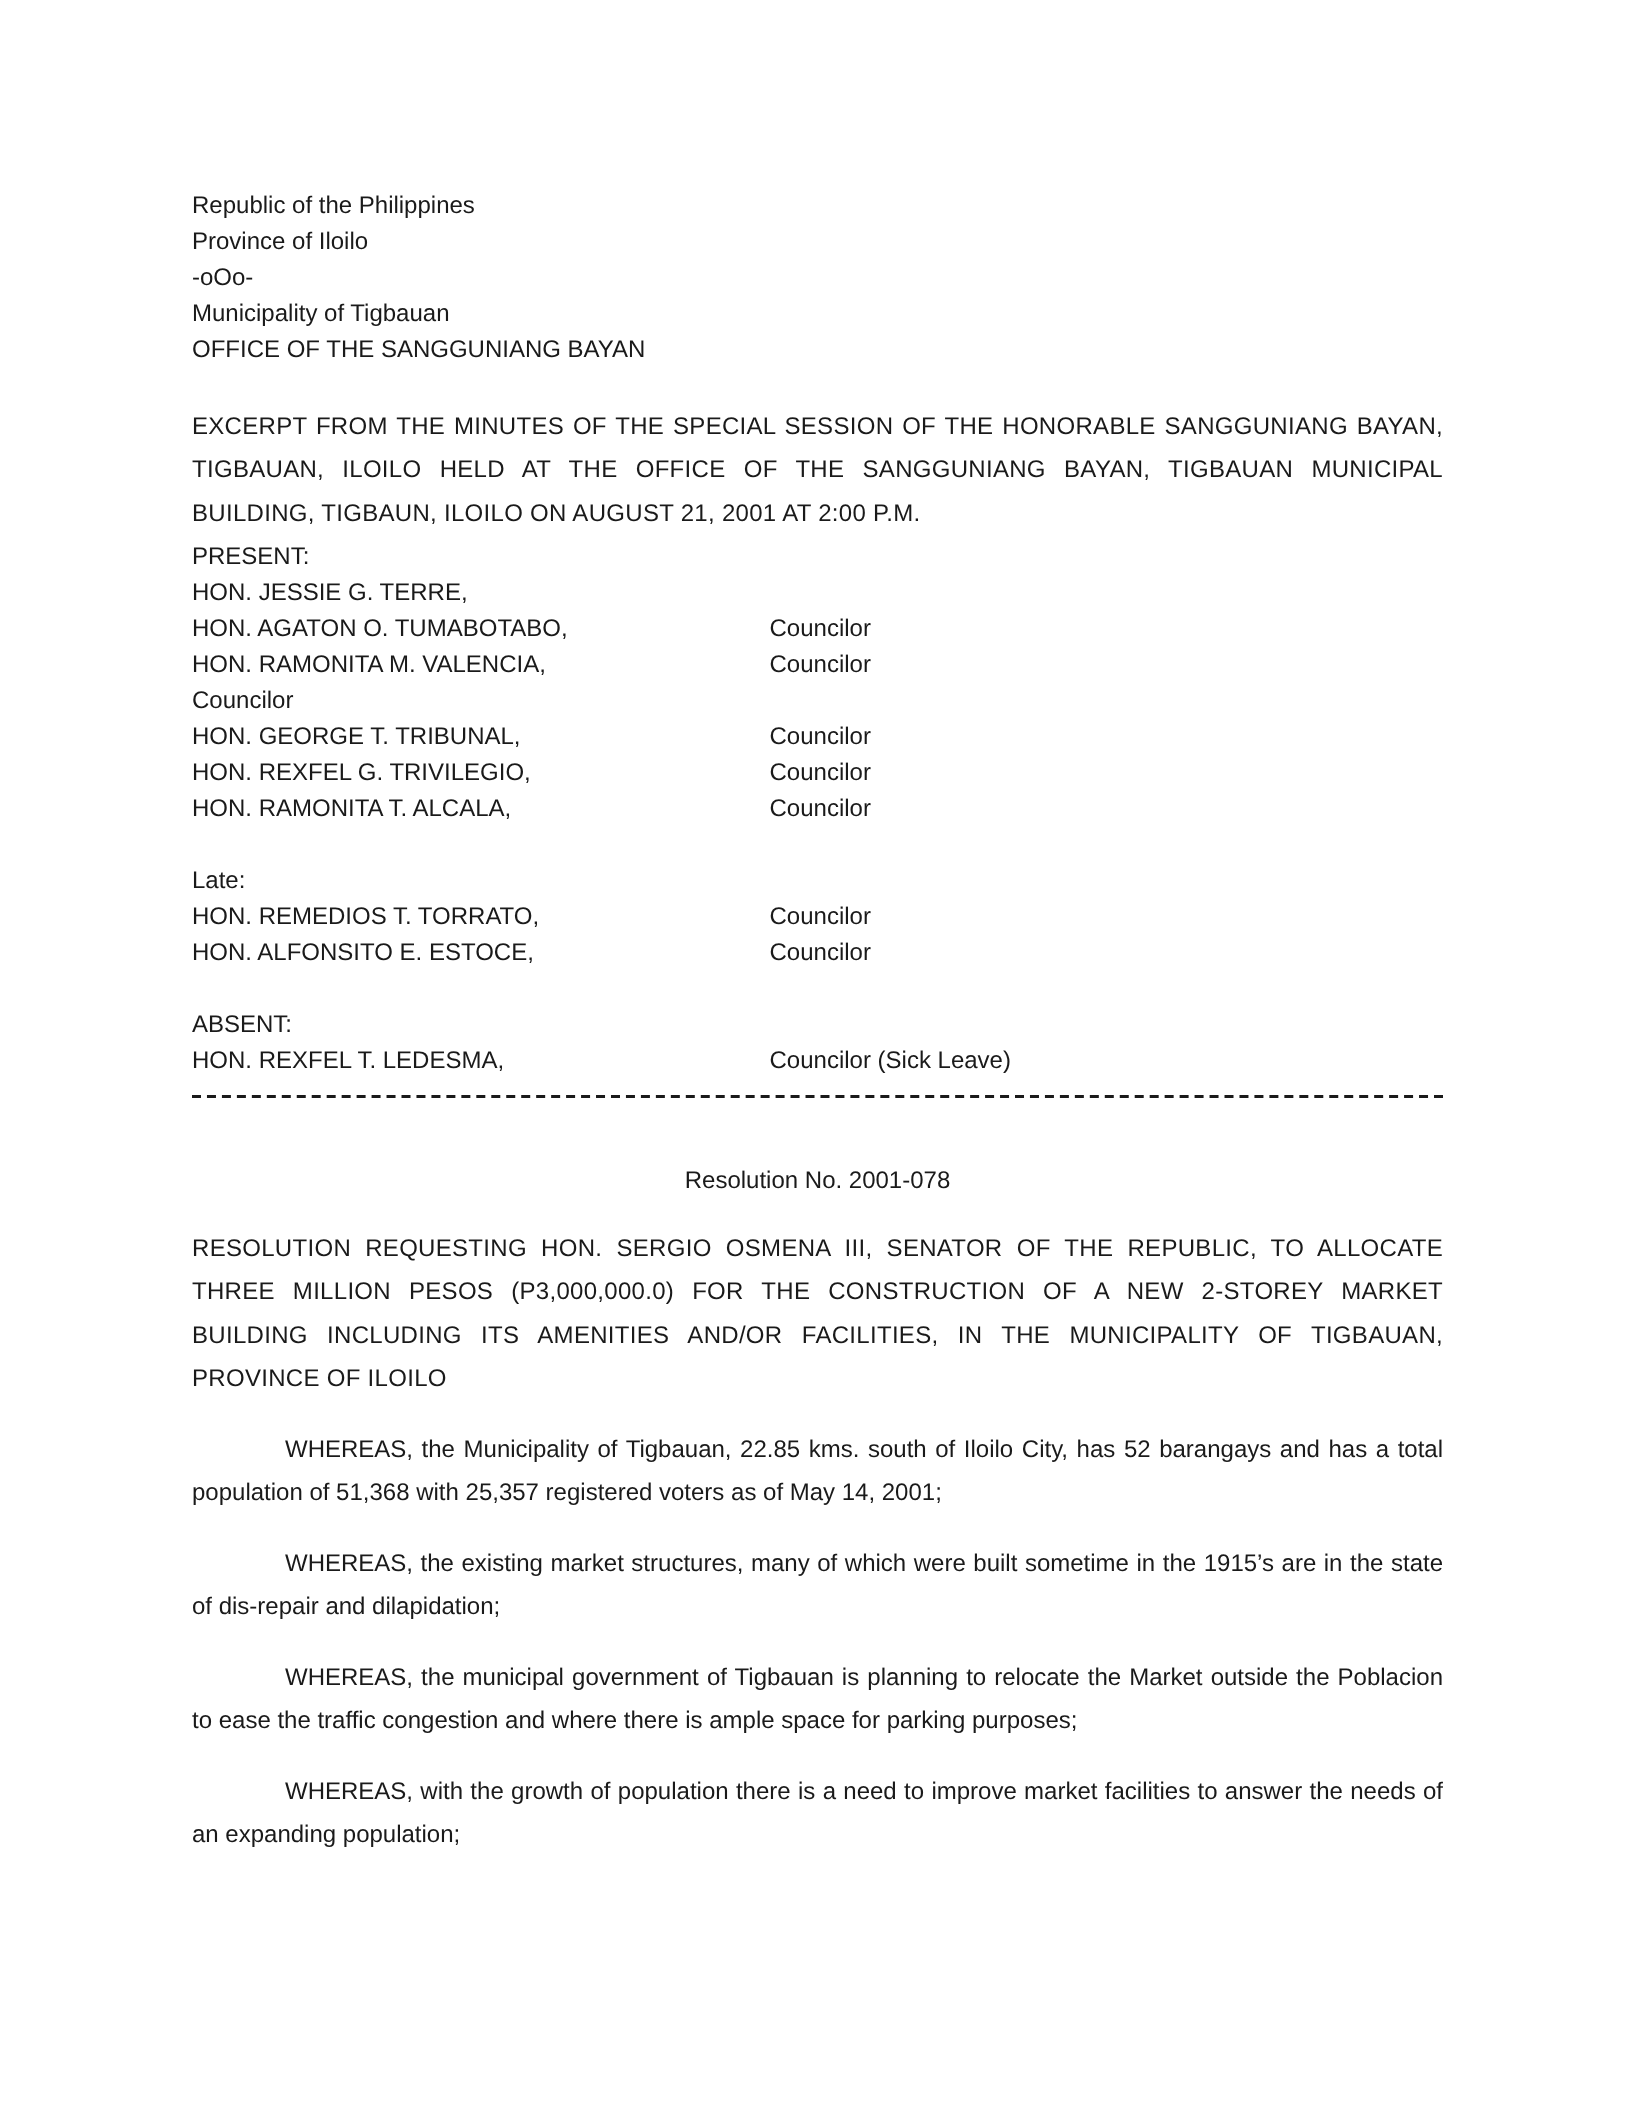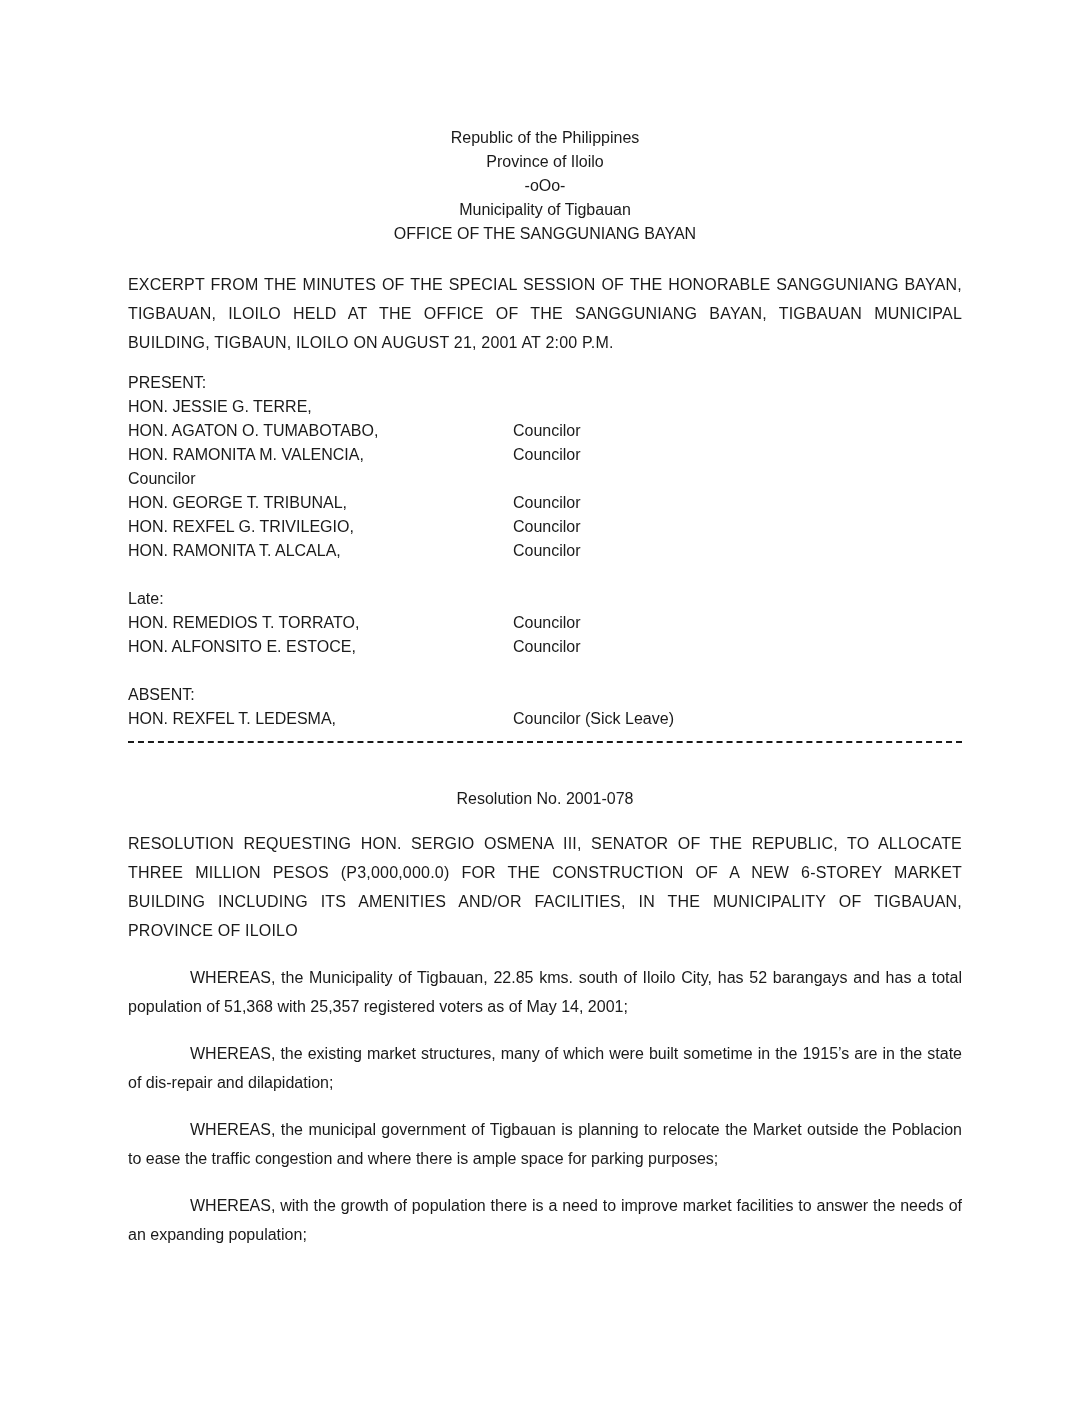--- a/index.html
+++ b/index.html
@@ -13,32 +13,31 @@
     height: 1408px;
     box-sizing: border-box;
     padding: 126px 126px 40px 128px;
     background: #ffffff;
     color: #1a1a1a;
     font-family: "Liberation Sans", "DejaVu Sans", sans-serif;
     font-size: 16px;
     overflow: hidden;
   }
   .doc-header {
-    text-align: center;
     line-height: 24px;
   }
   .excerpt {
     margin: 24px 0 0 0;
     line-height: 29px;
     text-align: justify;
     letter-spacing: 0.2px;
   }
   .att-section { margin: 0; }
   .att-label {
-    margin-top: 14px;
+    margin-top: 3px;
     line-height: 24px;
   }
   .att-label.gap { margin-top: 24px; }
   .att-row {
     display: flex;
     line-height: 24px;
   }
   .att-name {
     width: 385px;
     flex: 0 0 385px;
@@ -129,20 +128,20 @@
     <div class="att-row">
       <span class="att-name">HON. REXFEL T. LEDESMA,</span>
       <span class="att-title">Councilor (Sick Leave)</span>
     </div>
   </div>
 
   <div class="divider"></div>
 
   <div class="res-number">Resolution No. 2001-078</div>
 
-  <p class="res-title">RESOLUTION REQUESTING HON. SERGIO OSMENA III, SENATOR OF THE REPUBLIC, TO ALLOCATE THREE MILLION PESOS (P3,000,000.0) FOR THE CONSTRUCTION OF A NEW 6-STOREY MARKET BUILDING INCLUDING ITS AMENITIES AND/OR FACILITIES, IN THE MUNICIPALITY OF TIGBAUAN, PROVINCE OF ILOILO</p>
+  <p class="res-title">RESOLUTION REQUESTING HON. SERGIO OSMENA III, SENATOR OF THE REPUBLIC, TO ALLOCATE THREE MILLION PESOS (P3,000,000.0) FOR THE CONSTRUCTION OF A NEW 2-STOREY MARKET BUILDING INCLUDING ITS AMENITIES AND/OR FACILITIES, IN THE MUNICIPALITY OF TIGBAUAN, PROVINCE OF ILOILO</p>
 
   <p class="whereas">WHEREAS, the Municipality of Tigbauan, 22.85 kms. south of Iloilo City, has 52 barangays and has a total population of 51,368 with 25,357 registered voters as of May 14, 2001;</p>
   <p class="whereas">WHEREAS, the existing market structures, many of which were built sometime in the 1915’s are in the state of dis-repair and dilapidation;</p>
   <p class="whereas">WHEREAS, the municipal government of Tigbauan is planning to relocate the Market outside the Poblacion to ease the traffic congestion and where there is ample space for parking purposes;</p>
   <p class="whereas">WHEREAS, with the growth of population there is a need to improve market facilities to answer the needs of an expanding population;</p>
 
 </div>
 
 </body></html>

